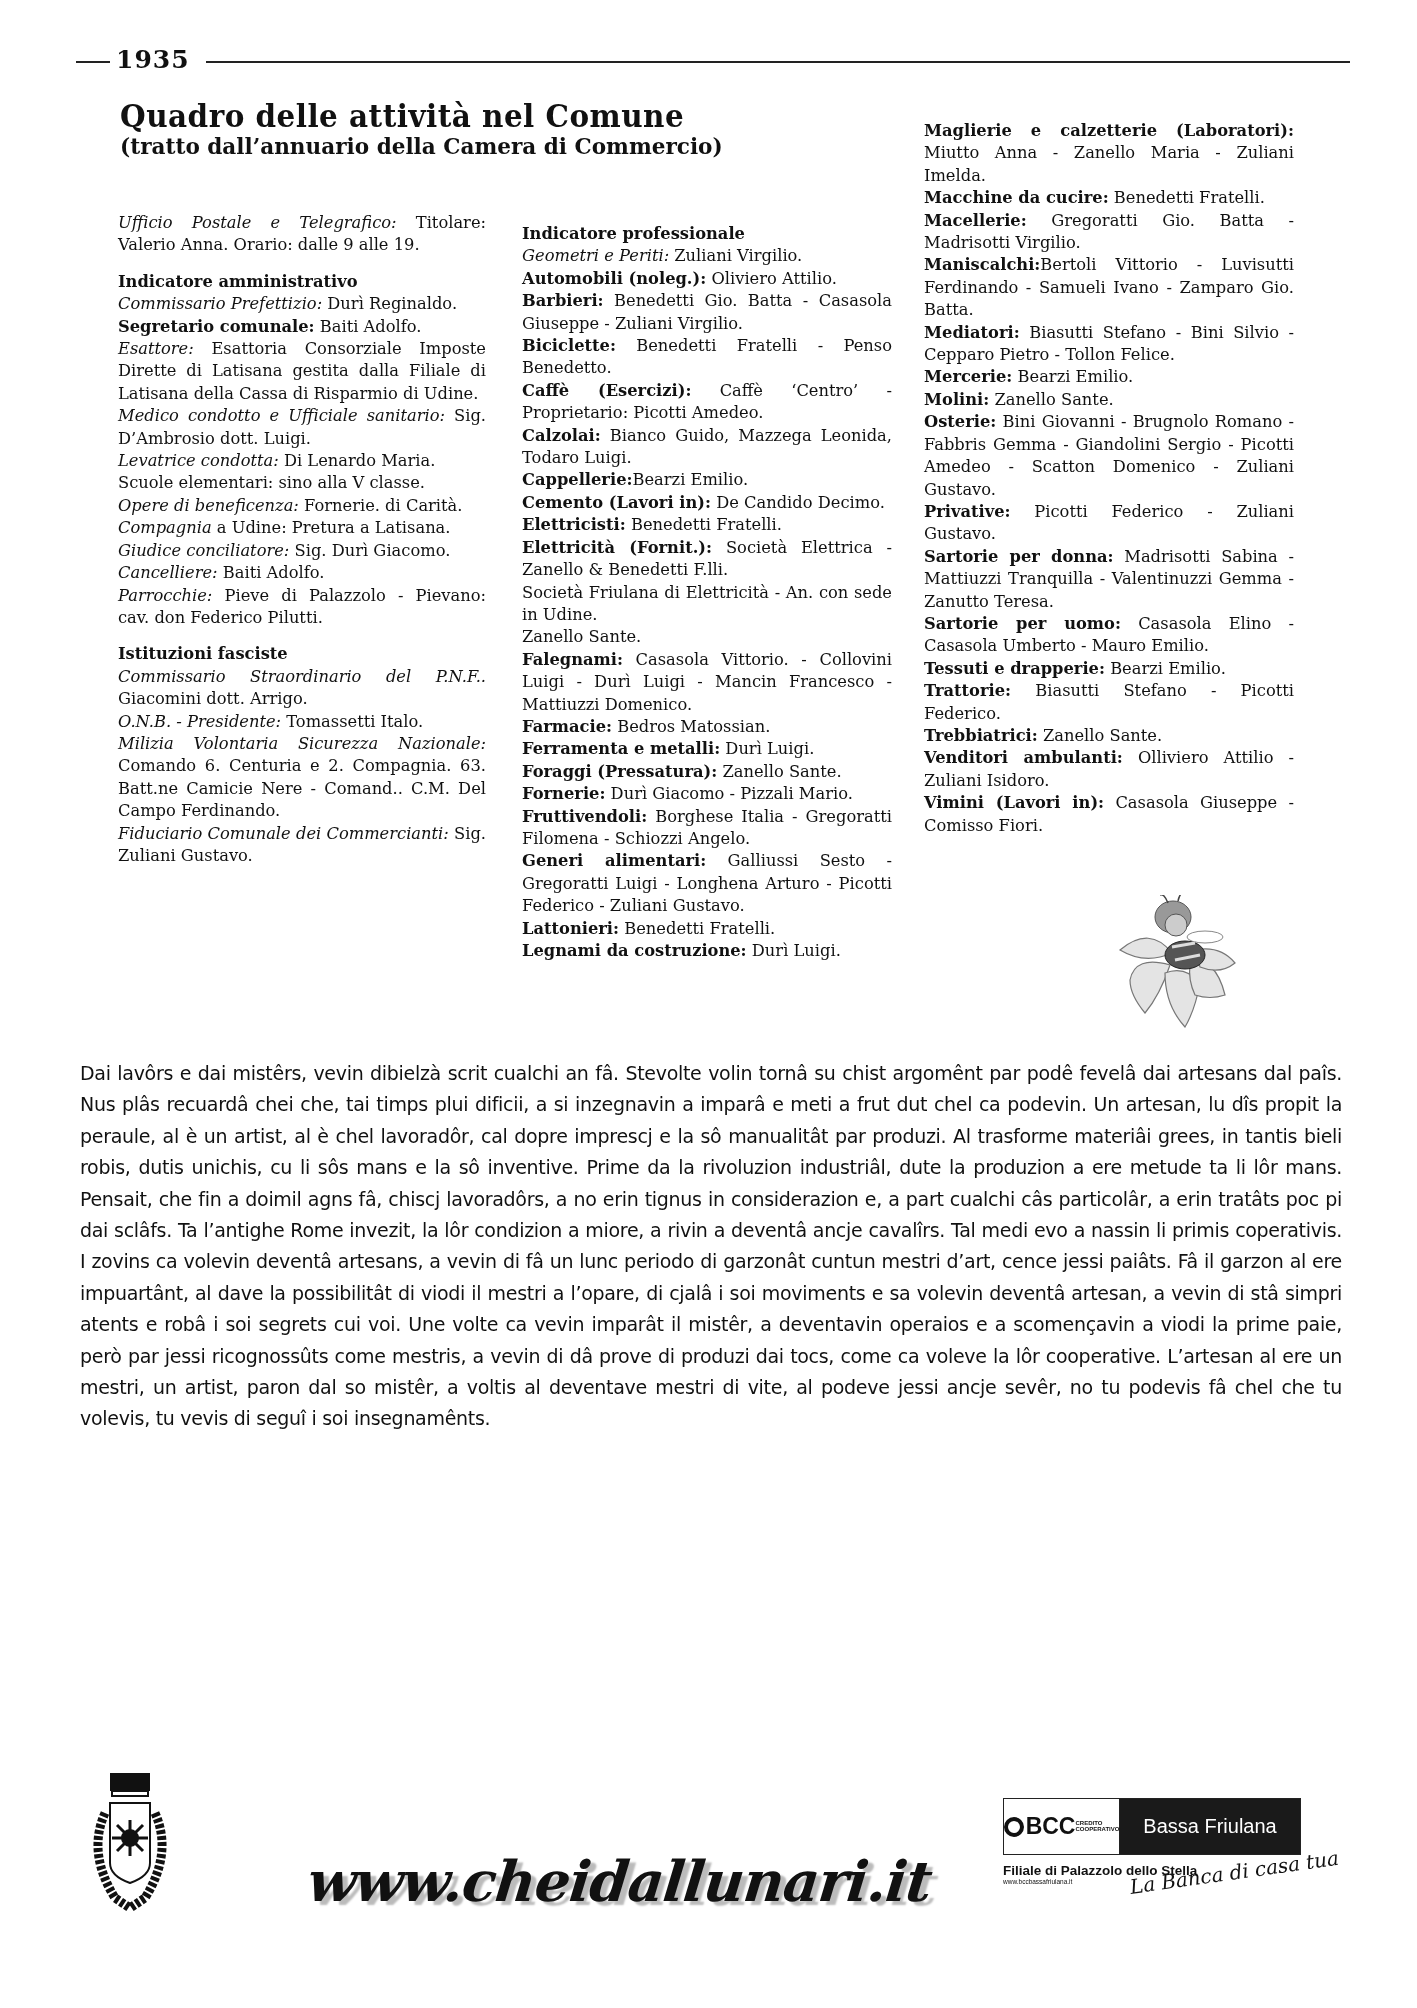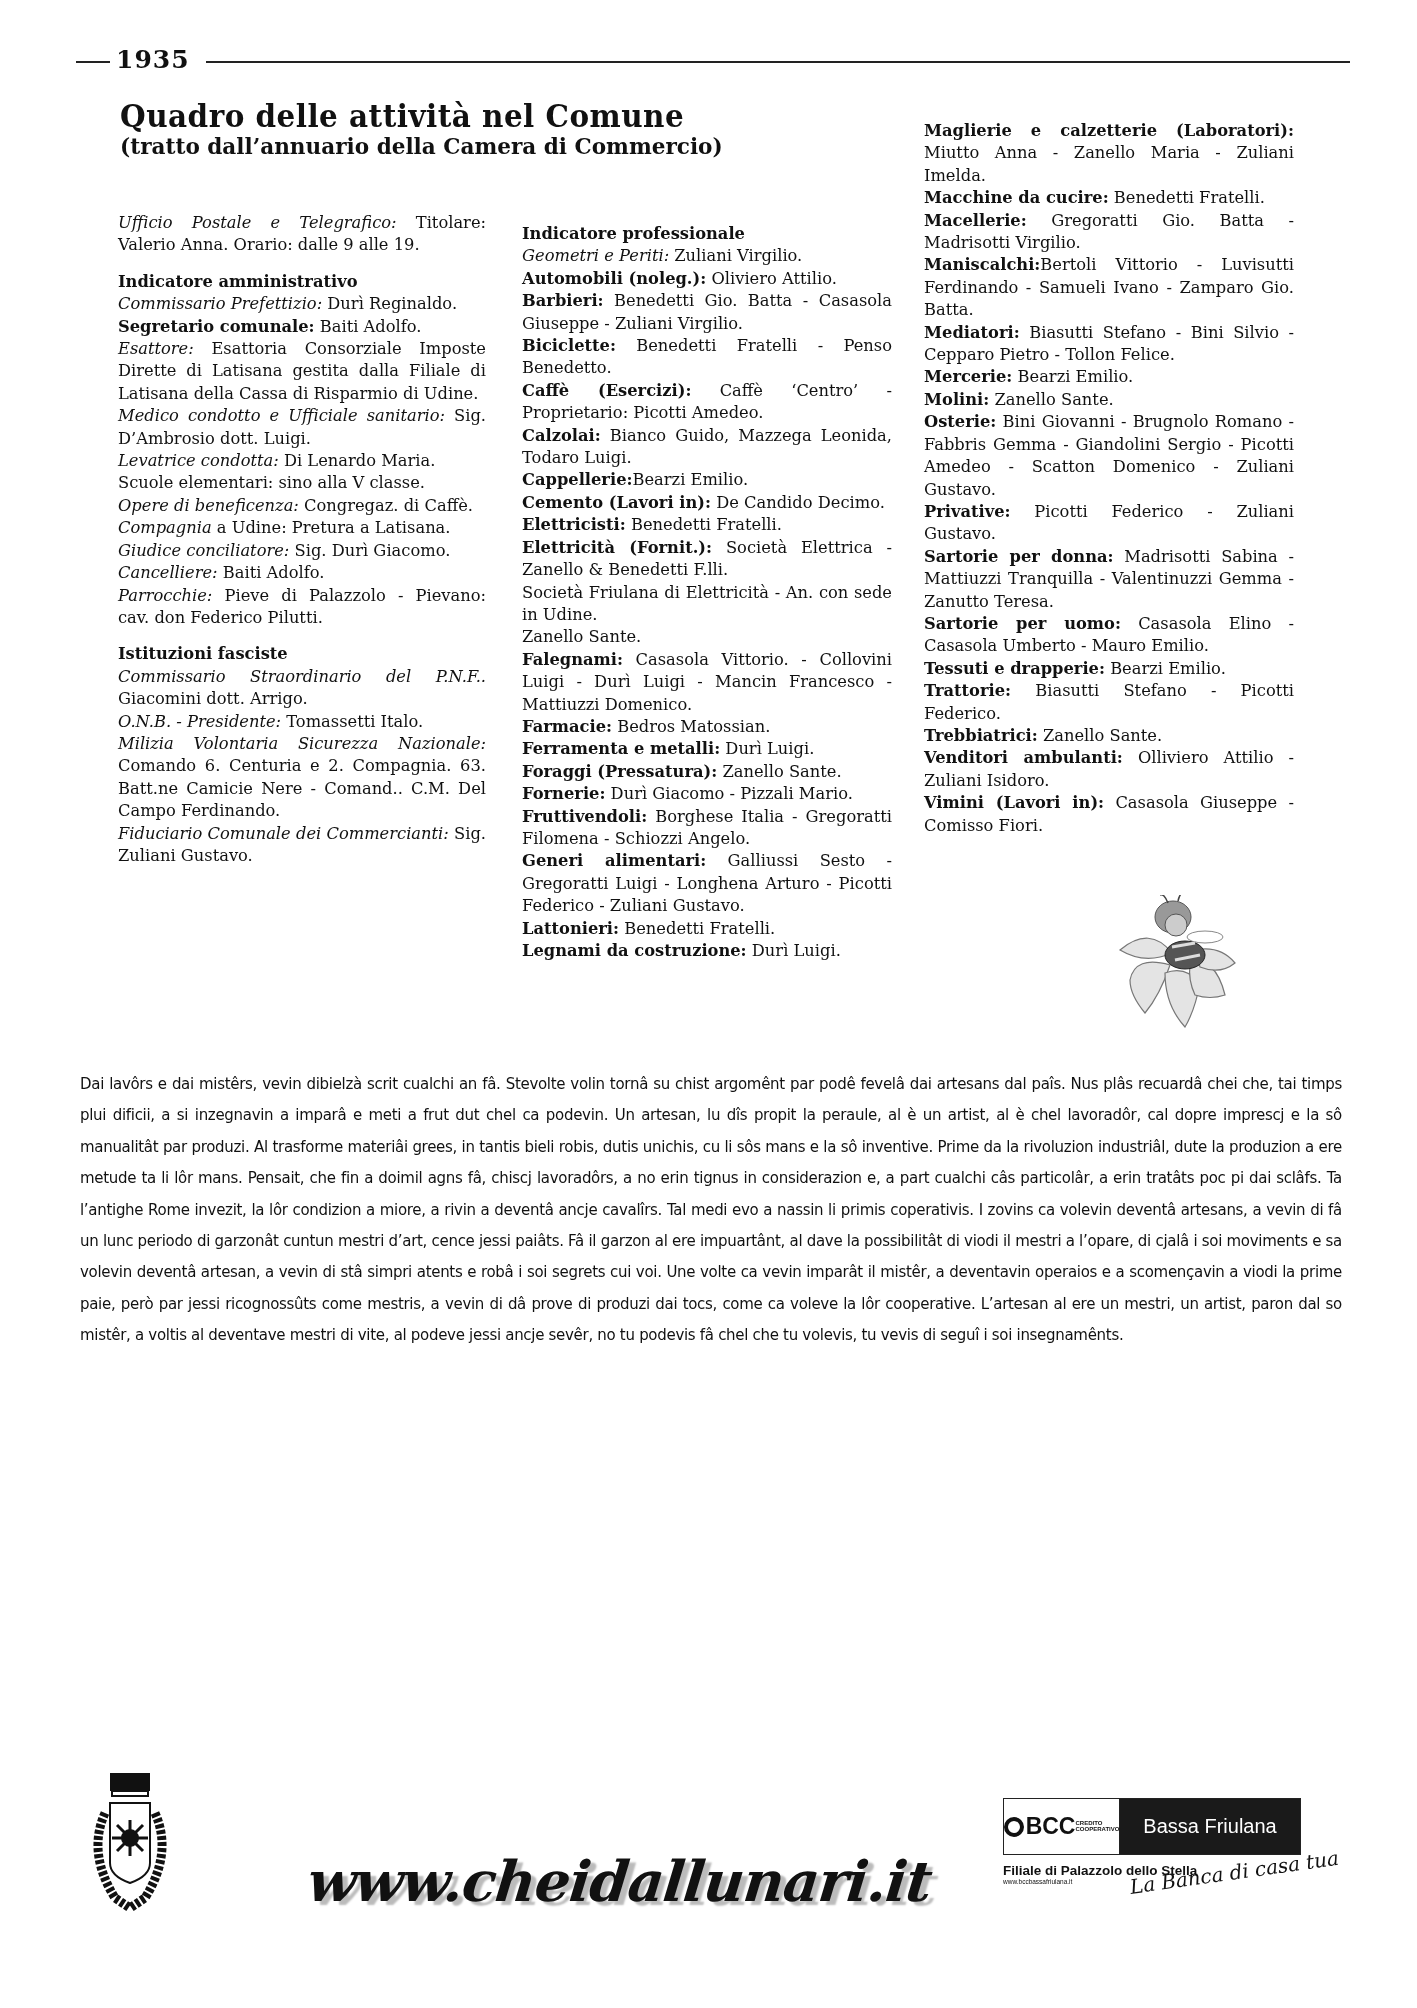--- a/index.html
+++ b/index.html
@@ -19,21 +19,21 @@
   .col2 { left:522px; top:209px; width:370px; }
   .col3 { left:924px; top:120px; width:370px; }
   .entry { margin:0; }
   .entry .lbl-i { font-style:italic; }
   .entry .lbl-b { font-weight:bold; }
   .sect { font-weight:bold; margin-top:14px; }
   .col1 .sect:first-of-type { margin-top:18px; }
 
   .bee { position:absolute; left:1110px; top:895px; width:140px; height:140px; }
 
-  .friulian { position:absolute; left:80px; top:1058px; width:1262px; font-family:"DejaVu Sans", sans-serif; font-size:15px; line-height:31.4px; text-align:justify; letter-spacing:-0.3px;margin-top:11px; }
+  .friulian { position:absolute; left:80px; top:1058px; width:1262px; font-family:"DejaVu Sans", sans-serif; font-size:19px; line-height:31.4px; text-align:justify; letter-spacing:-0.3px; }
 
   .crest { position:absolute; left:75px; top:1768px; width:110px; height:160px; }
   .site-url { position:absolute; left:308px; top:1848px; font-family:"DejaVu Serif", serif; font-style:italic; font-weight:bold; font-size:56px; letter-spacing:-1px; text-shadow:6px 4px 2px #bbb; transform:skewX(-6deg); white-space:nowrap; }
 
   .bank { position:absolute; left:1003px; top:1798px; width:298px; }
   .bank-box { display:flex; height:55px; border:1.5px solid #222; }
   .bank-logo { width:115px; background:#fff; display:flex; flex-direction:row; align-items:center; justify-content:center; border-right:1.5px solid #222; }
   .bank-logo-top { display:flex; align-items:center; font-family:"Liberation Sans", sans-serif; font-weight:bold; font-size:23px; }
   .bank-logo-top .circ { width:20px; height:20px; border:4px solid #111; border-radius:50%; margin-right:2px; box-sizing:border-box; }
   .bank-logo-sub { font-family:"Liberation Sans", sans-serif; font-size:6px; font-weight:bold; margin-top:-2px; }
@@ -58,21 +58,21 @@
 
   <div class="col col1">
       <div class="entry"><span class="lbl-i">Ufficio Postale e Telegrafico:</span><span> Titolare: Valerio Anna. Orario: dalle 9 alle 19.</span></div>
       <div class="sect">Indicatore amministrativo</div>
       <div class="entry"><span class="lbl-i">Commissario Prefettizio:</span><span> Durì Reginaldo.</span></div>
       <div class="entry"><span class="lbl-b">Segretario comunale:</span><span> Baiti Adolfo.</span></div>
       <div class="entry"><span class="lbl-i">Esattore:</span><span> Esattoria Consorziale Imposte Dirette di Latisana gestita dalla Filiale di Latisana della Cassa di Risparmio di Udine.</span></div>
       <div class="entry"><span class="lbl-i">Medico condotto e Ufficiale sanitario:</span><span> Sig. D’Ambrosio dott. Luigi.</span></div>
       <div class="entry"><span class="lbl-i">Levatrice condotta:</span><span> Di Lenardo Maria.</span></div>
       <div class="entry"><span>Scuole elementari: sino alla V classe.</span></div>
-      <div class="entry"><span class="lbl-i">Opere di beneficenza:</span><span> Congregaz. di Caffè.</span></div>
+      <div class="entry"><span class="lbl-i">Opere di beneficenza:</span><span> Fornerie. di Carità.</span></div>
       <div class="entry"><span class="lbl-i">Compagnia</span><span> a Udine: Pretura a Latisana.</span></div>
       <div class="entry"><span class="lbl-i">Giudice conciliatore:</span><span> Sig. Durì Giacomo.</span></div>
       <div class="entry"><span class="lbl-i">Cancelliere:</span><span> Baiti Adolfo.</span></div>
       <div class="entry"><span class="lbl-i">Parrocchie:</span><span> Pieve di Palazzolo - Pievano: cav. don Federico Pilutti.</span></div>
       <div class="sect">Istituzioni fasciste</div>
       <div class="entry"><span class="lbl-i">Commissario Straordinario del P.N.F..</span><span> Giacomini dott. Arrigo.</span></div>
       <div class="entry"><span class="lbl-i">O.N.B. - Presidente:</span><span> Tomassetti Italo.</span></div>
       <div class="entry"><span class="lbl-i">Milizia Volontaria Sicurezza Nazionale:</span><span> Comando 6. Centuria e 2. Compagnia. 63. Batt.ne Camicie Nere - Comand.. C.M. Del Campo Ferdinando.</span></div>
       <div class="entry"><span class="lbl-i">Fiduciario Comunale dei Commercianti:</span><span> Sig. Zuliani Gustavo.</span></div>
     </div>

